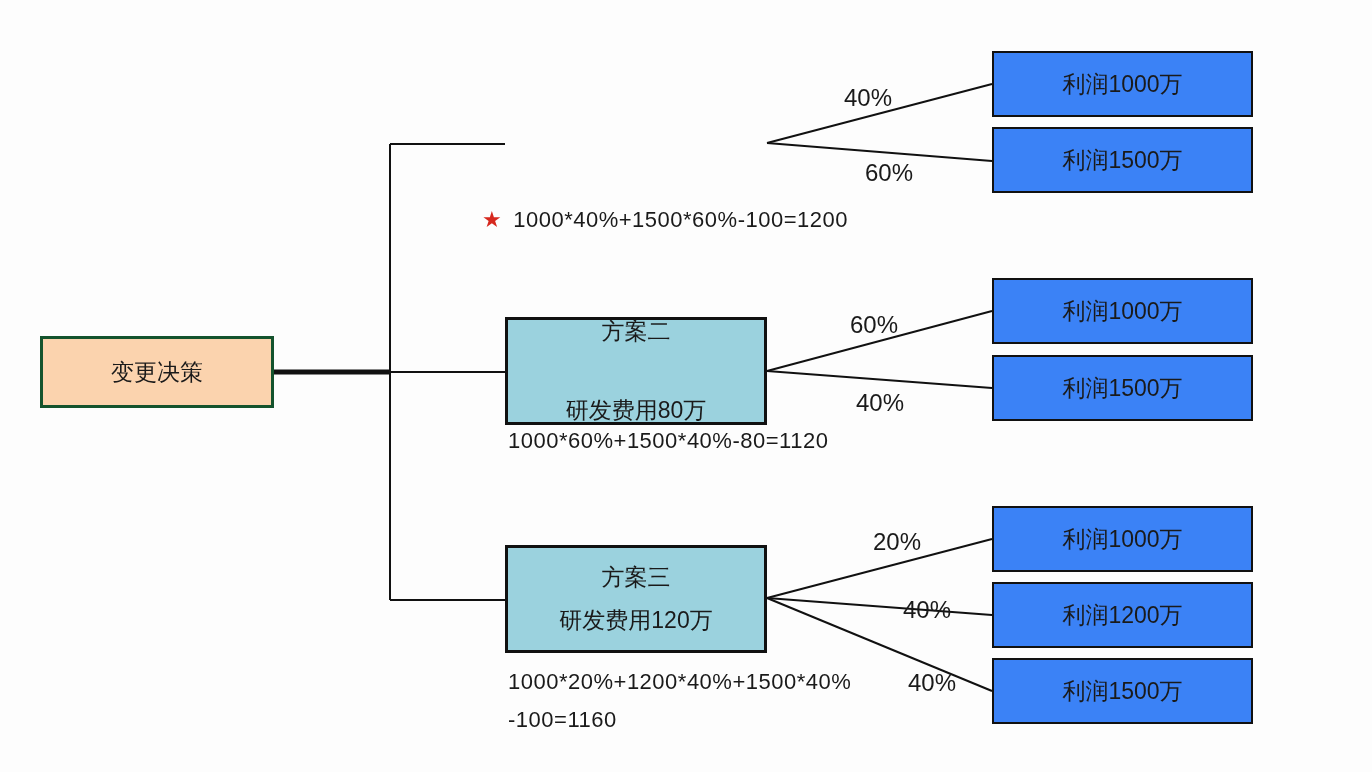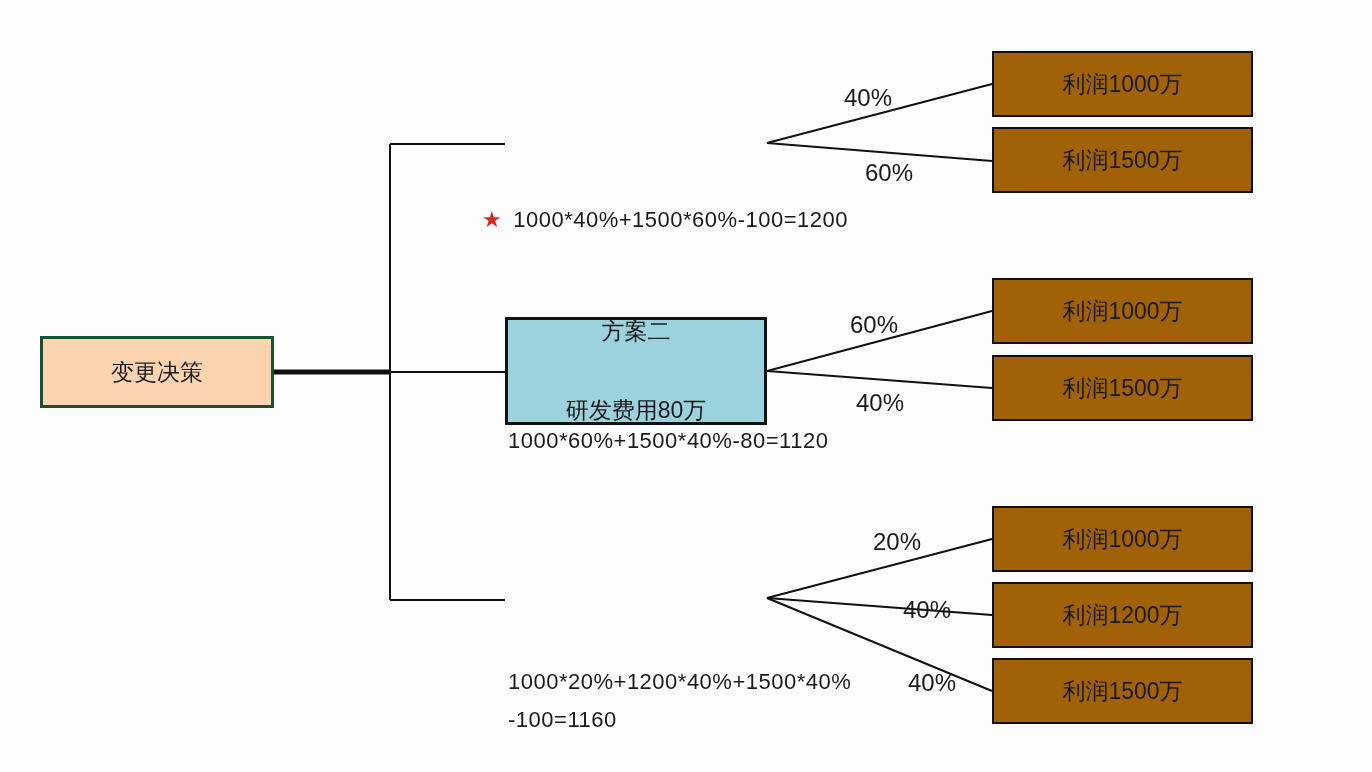--- a/index.html
+++ b/index.html
@@ -34,21 +34,21 @@
     font-size: 23px;
     line-height: 1;
   }
   .plan-node .plan-title { margin-bottom: 20px; }
   .plan-1 { top: 89px; }
   .plan-2 { top: 317px; gap: 36px; }
   .plan-3 { top: 545px; }
 
   .outcome-node {
     left: 992px; width: 261px; height: 66px;
-    background: #a16207;
+    background: #3b82f6;
     border: 2px solid #111;
     font-size: 23px;
   }
   .o-1a { top: 51px; }  .o-1b { top: 127px; }
   .o-2a { top: 278px; } .o-2b { top: 355px; }
   .o-3a { top: 506px; } .o-3b { top: 582px; } .o-3c { top: 658px; }
 
   .pct {
     position: absolute;
     width: 70px;
@@ -107,20 +107,24 @@
   </svg>
 
   <div class="node root-node">
     <span>变更决策</span>
   </div>
 
   <div class="node plan-node plan-2">
     <div class="plan-title">方案二</div>
     <div class="plan-subtitle">研发费用80万</div>
   </div>
+  <div class="node plan-node plan-3">
+    <div class="plan-title">方案三</div>
+    <div class="plan-subtitle">研发费用120万</div>
+  </div>
 
   <div class="node outcome-node o-1a">
     <span>利润1000万</span>
   </div>
   <div class="node outcome-node o-1b">
     <span>利润1500万</span>
   </div>
   <div class="node outcome-node o-2a">
     <span>利润1000万</span>
   </div>

